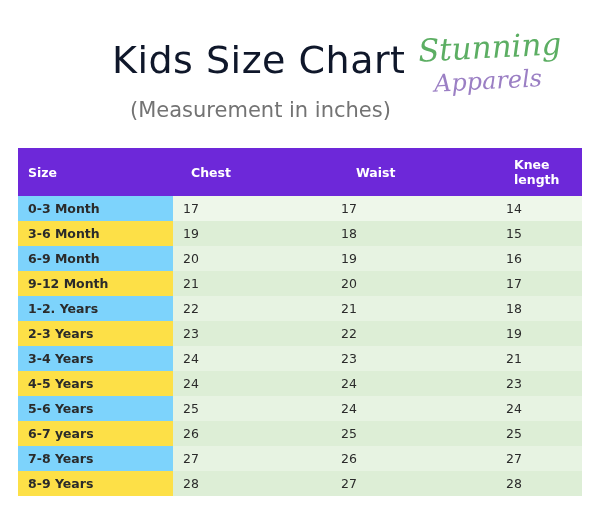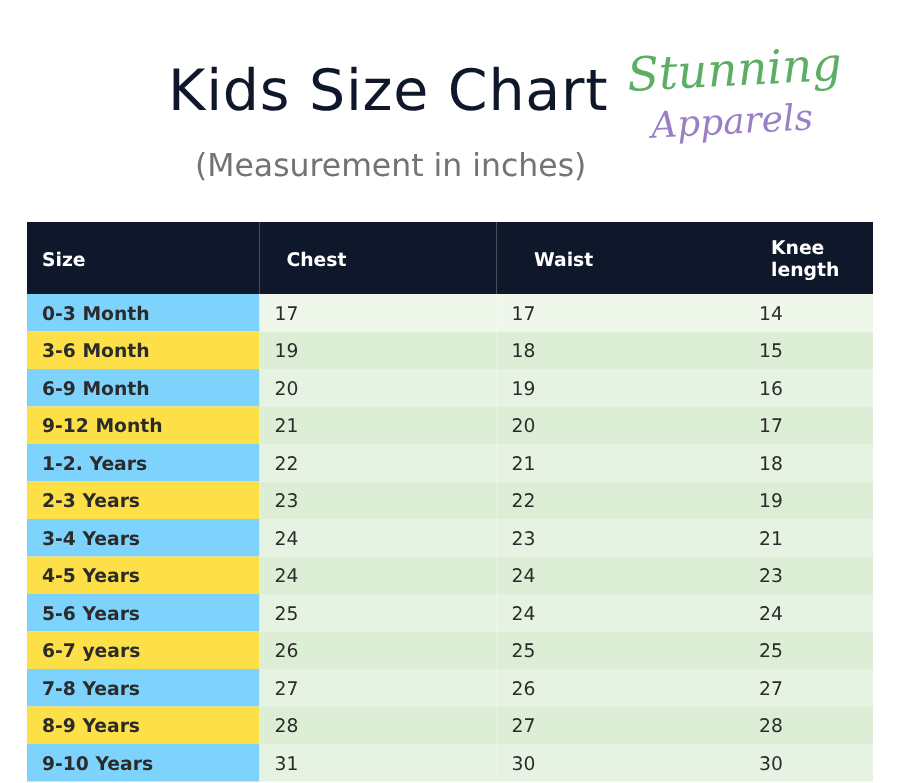--- a/index.html
+++ b/index.html
@@ -78,21 +78,21 @@
     left: 18px;
     top: 148px;
     width: 564px;
   }
   table.size-chart {
     border-collapse: collapse;
     width: 100%;
     table-layout: fixed;
   }
   table.size-chart th {
-    background: #0f172a;
+    background: #6d28d9;
     color: #ffffff;
     font-size: 12.5px;
     font-weight: bold;
     text-align: left;
     padding: 9px 0 9px 10px;
     border: none;
     font-family: "DejaVu Sans", sans-serif;
   }
   table.size-chart th.col-size { width: 145px; }
   table.size-chart th.col-chest { width: 140px; padding-left: 18px;}
@@ -213,23 +213,17 @@
           <td class="data-cell chest-cell">27</td>
           <td class="data-cell waist-cell">26</td>
           <td class="data-cell knee-cell">27</td>
         </tr>
         <tr class="row-b">
           <td class="label-cell">8-9 Years</td>
           <td class="data-cell chest-cell">28</td>
           <td class="data-cell waist-cell">27</td>
           <td class="data-cell knee-cell">28</td>
         </tr>
-        <tr class="row-a">
-          <td class="label-cell">9-10 Years</td>
-          <td class="data-cell chest-cell">31</td>
-          <td class="data-cell waist-cell">30</td>
-          <td class="data-cell knee-cell">30</td>
-        </tr>
       </tbody>
     </table>
   </div>
 
 </div>
 
 </body></html>

